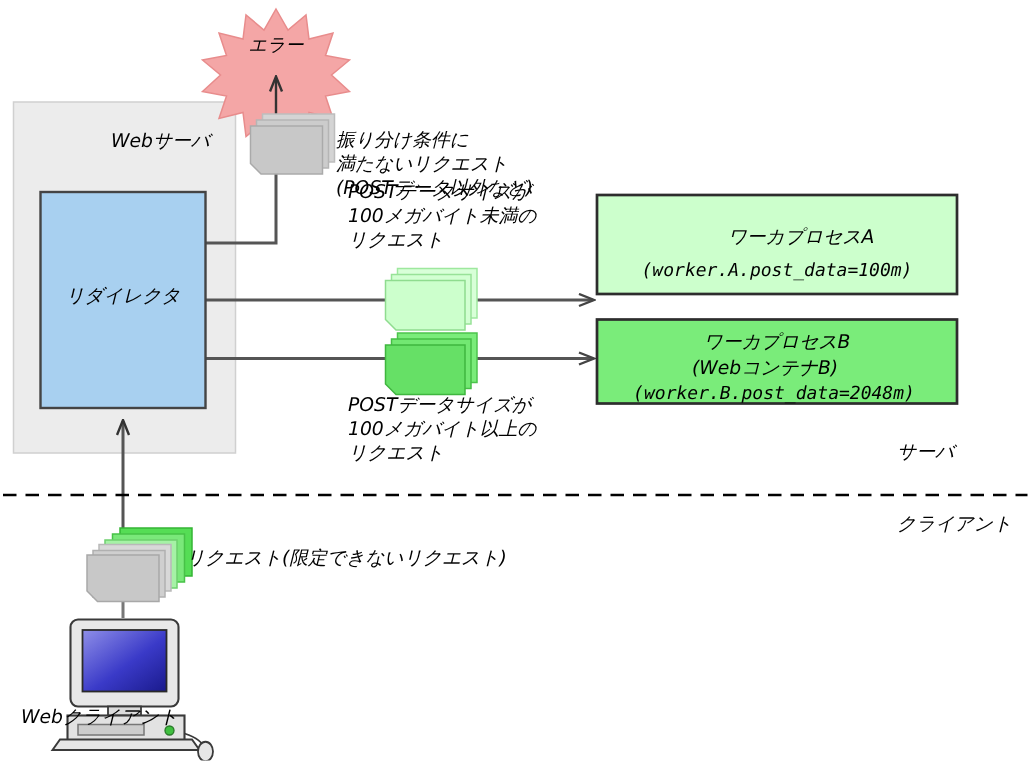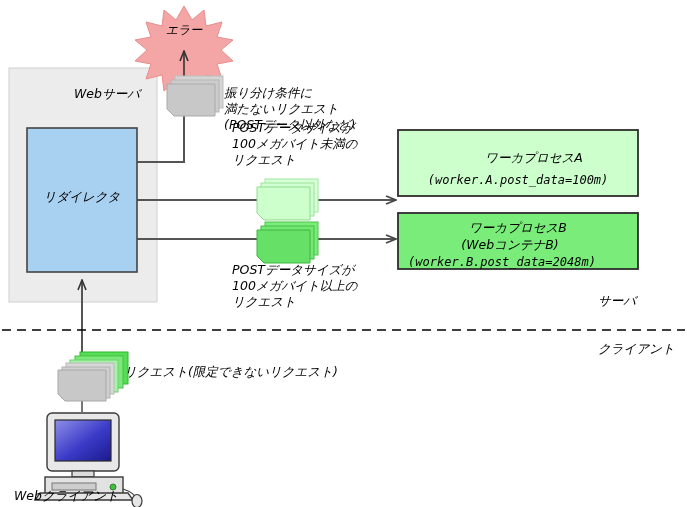--- a/index.html
+++ b/index.html
@@ -118,22 +118,22 @@
 
 <div class="lbl" style="left:232px;top:262px;">POSTデータサイズが
 100メガバイト以上の
 リクエスト</div>
 
 <div class="lbl ctr" style="left:398px;top:150px;width:200px;margin-left:36px;">ワーカプロセスA</div>
 <div class="lbl ctr mono" style="left:398px;top:172px;width:240px;font-size:12px;">(worker.A.post_data=100m)</div>
 
 <div class="lbl ctr" style="left:398px;top:220px;width:240px;">ワーカプロセスB</div>
 <div class="lbl ctr" style="left:398px;top:237px;width:224px;">(WebコンテナB)</div>
-<div class="lbl ctr mono" style="left:382px;top:254px;width:240px;font-size:12px;">(worker.B.post_data=2048m)</div>
+<div class="lbl ctr mono" style="left:396px;top:254px;width:240px;font-size:12px;">(worker.B.post_data=2048m)</div>
 
 <div class="lbl" style="left:598px;top:293px;">サーバ</div>
 <div class="lbl" style="left:598px;top:341px;">クライアント</div>
 
 <div class="lbl" style="left:124px;top:364px;">リクエスト(限定できないリクエスト)</div>
 
-<div class="lbl" style="left:14px;top:488px;text-align:center;">Webクライアント</div>
+<div class="lbl" style="left:14px;top:470px;text-align:center;">Webクライアント</div>
 
 </div>
 
 </body></html>

